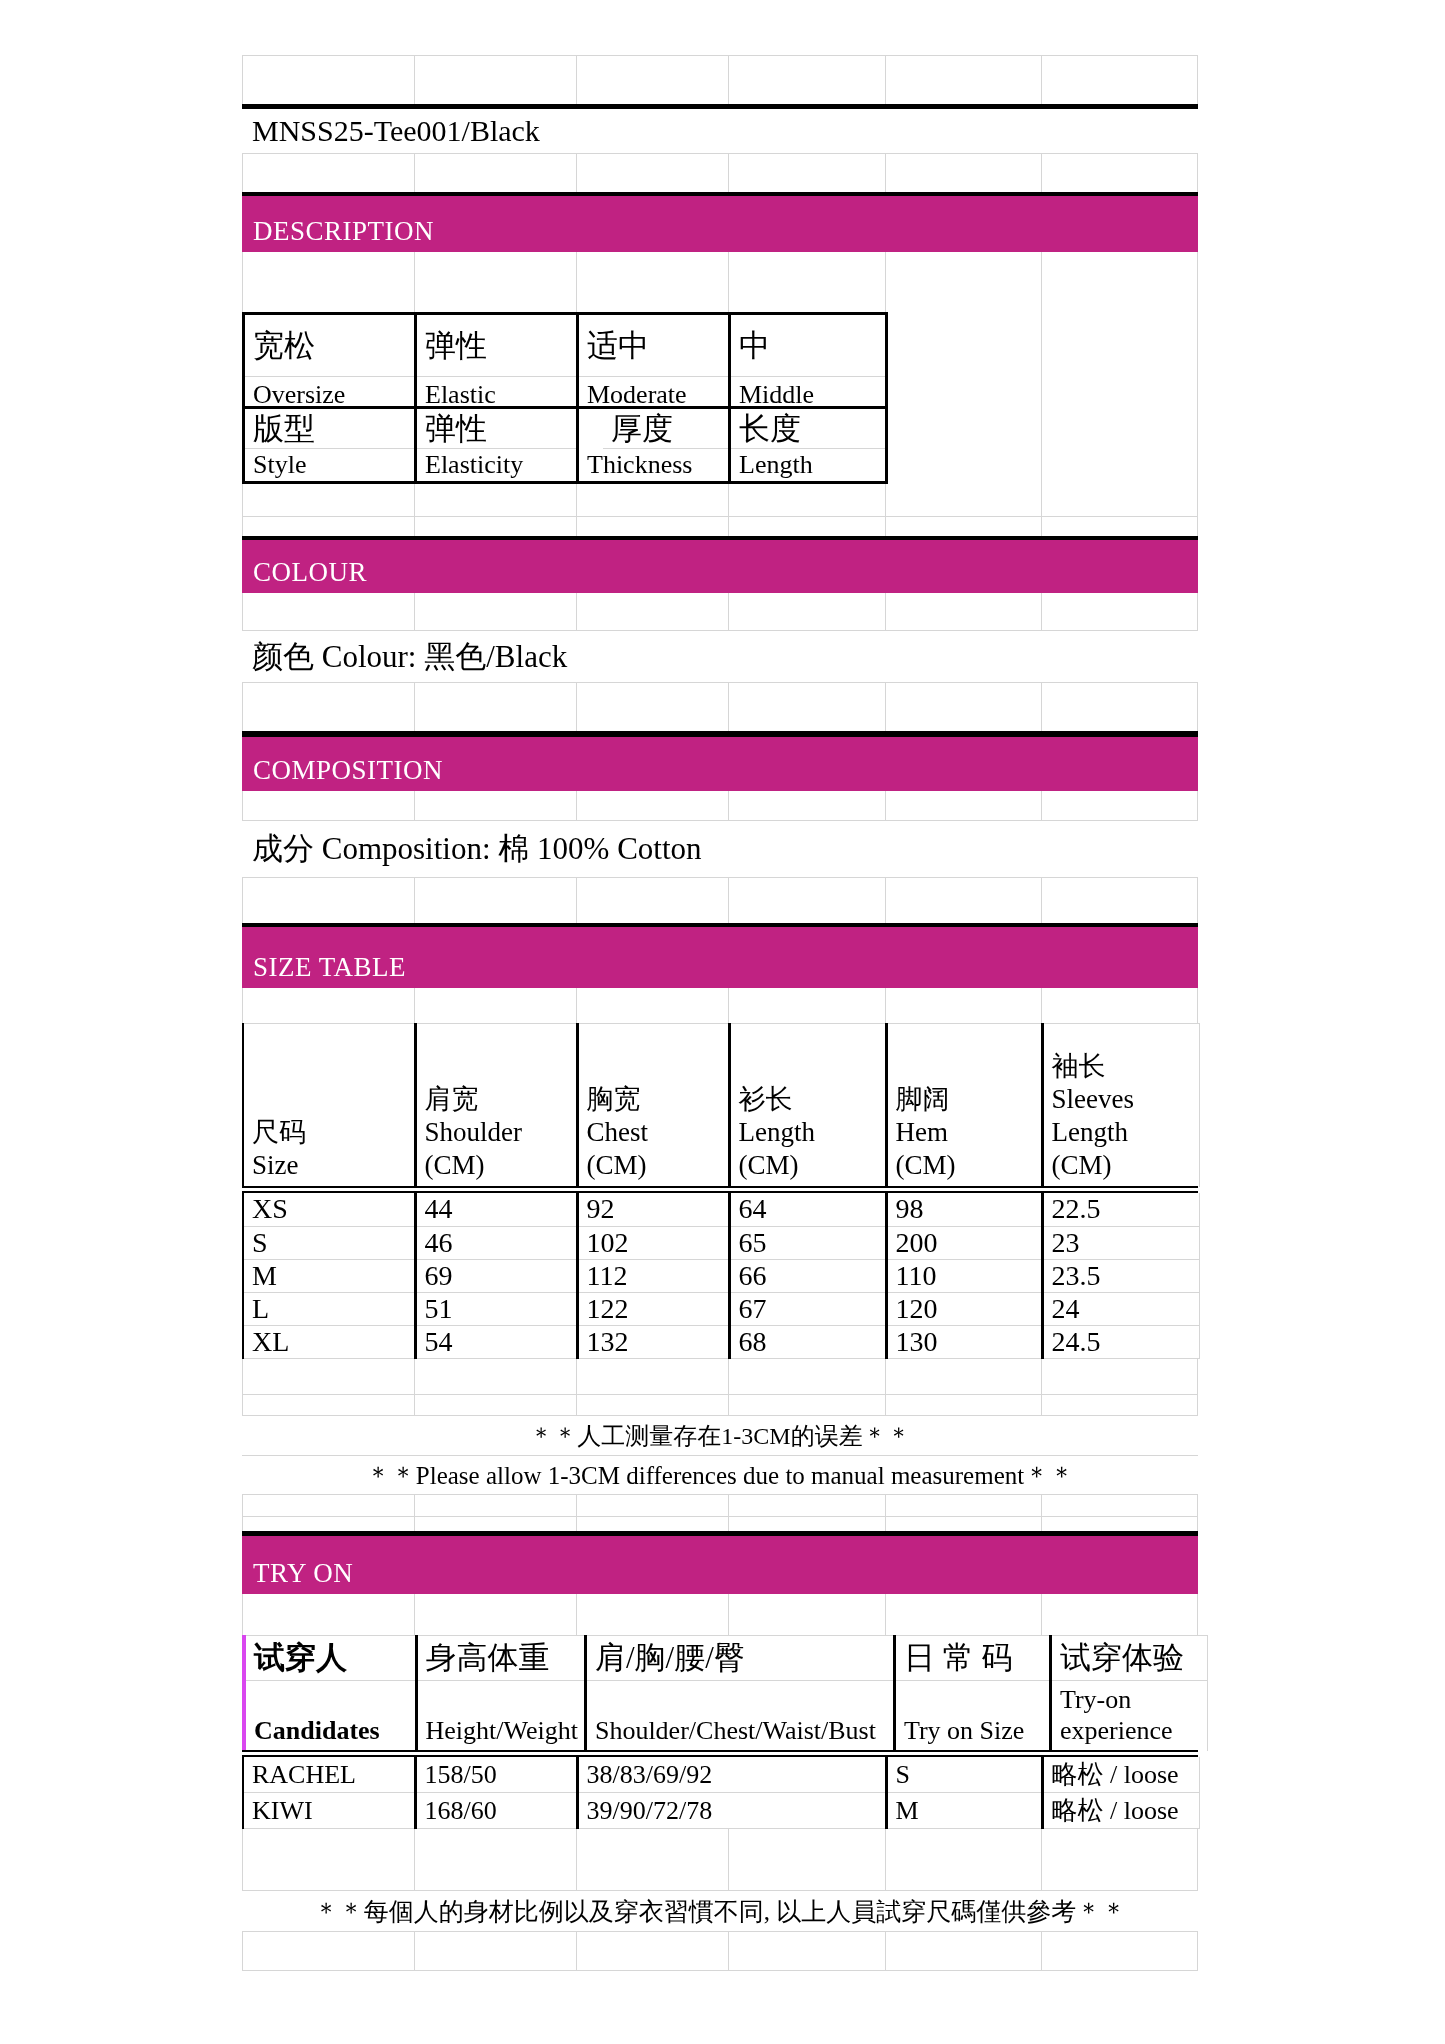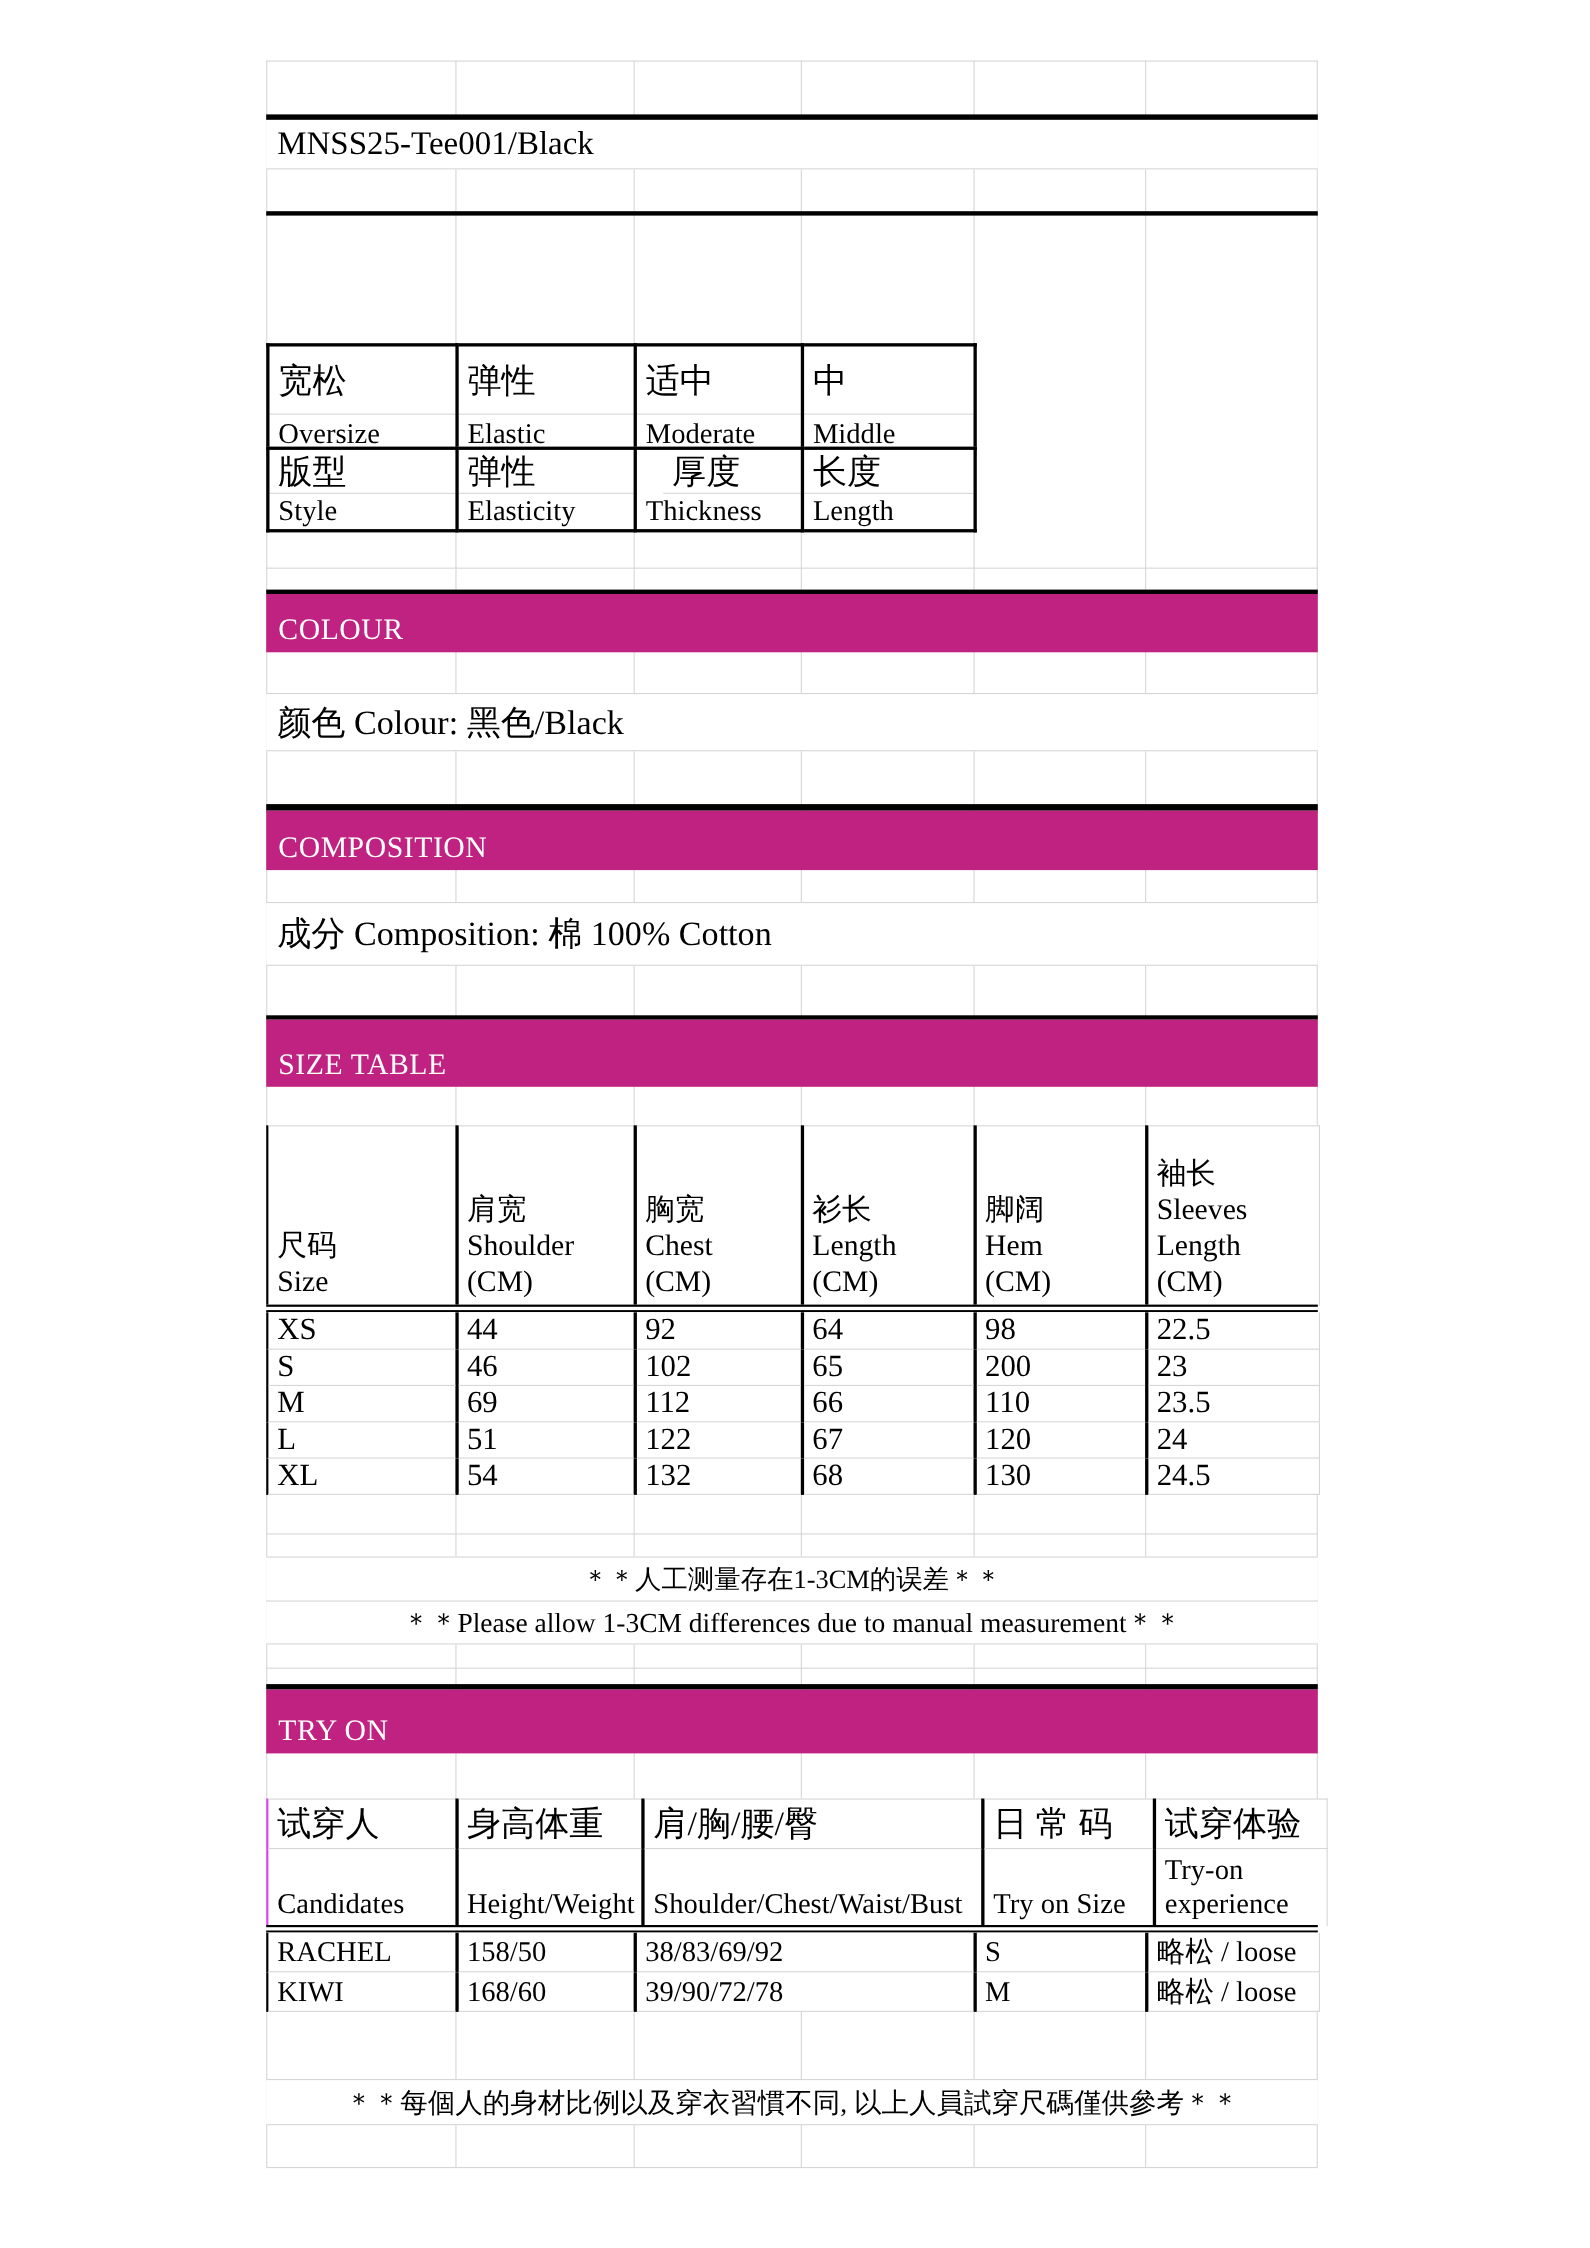--- a/index.html
+++ b/index.html
@@ -26,21 +26,21 @@
   .szh-t td{border-right:3px solid #000;border-top:1px solid #D6D6D6;vertical-align:bottom;
             padding:0 6px 5px 8px;font-size:27px;line-height:1.22;background:#fff;}
   .szh-t td:first-child{border-left:2px solid #000;}
   .szh-t td:last-child{border-right:1px solid #D6D6D6;}
   .szd-t td{border-right:3px solid #000;border-bottom:1px solid #D6D6D6;
             padding:0 6px 0 8px;font-size:28px;background:#fff;}
   .szd-t td:first-child{border-left:2px solid #000;}
   .szd-t td:last-child{border-right:1px solid #D6D6D6;}
   .tyh-t td{border-right:3px solid #000;vertical-align:middle;background:#fff;
             padding:0 6px 0 8px;box-sizing:border-box;}
-  .tyh-t td:first-child{border-left:2px solid #d946ef;}
+  .tyh-t td:first-child{border-left:4px solid #d946ef;font-weight:bold;}
   .tyh-t td:last-child{border-right:1px solid #D6D6D6;}
   .tyh-t tr.cnrow td{border-top:1px solid #D6D6D6;border-bottom:1px solid #D6D6D6;font-size:31px;}
   .tyh-t tr.enrow td{font-size:26px;vertical-align:bottom;padding-bottom:4px;line-height:1.2;}
   .tyd-t td{border-right:3px solid #000;border-bottom:1px solid #D6D6D6;
             padding:0 6px 0 8px;font-size:26px;background:#fff;}
   .tyd-t td:first-child{border-left:2px solid #000;}
   .tyd-t td:last-child{border-right:1px solid #D6D6D6;}
   .title-row{position:absolute;left:242px;top:109px;width:956px;height:45px;background:#fff;
              border-bottom:1px solid #D6D6D6;display:flex;align-items:center;padding-left:10px;
              font-size:30px;box-sizing:border-box;}
@@ -65,20 +65,21 @@
 
   <div class="thk" style="top:104px;"></div>
   <div class="thk" style="top:192px;height:4px;"></div>
   <div class="thk" style="top:536px;height:4px;"></div>
   <div class="thk" style="top:731px;height:6px;"></div>
   <div class="thk" style="top:923px;height:4px;"></div>
   <div class="thk" style="top:1531px;height:5px;"></div>
 
   <div class="title-row">MNSS25-Tee001/Black</div>
 
+  <div class="bar" style="top:196px;height:56px;">DESCRIPTION</div>
 
   <table class="desc-t" style="left:242px;top:312px;">
     <colgroup>
         <col style="width:172px">
         <col style="width:162px">
         <col style="width:152px">
         <col style="width:157px">
       </colgroup>
     <tbody>
         <tr>

